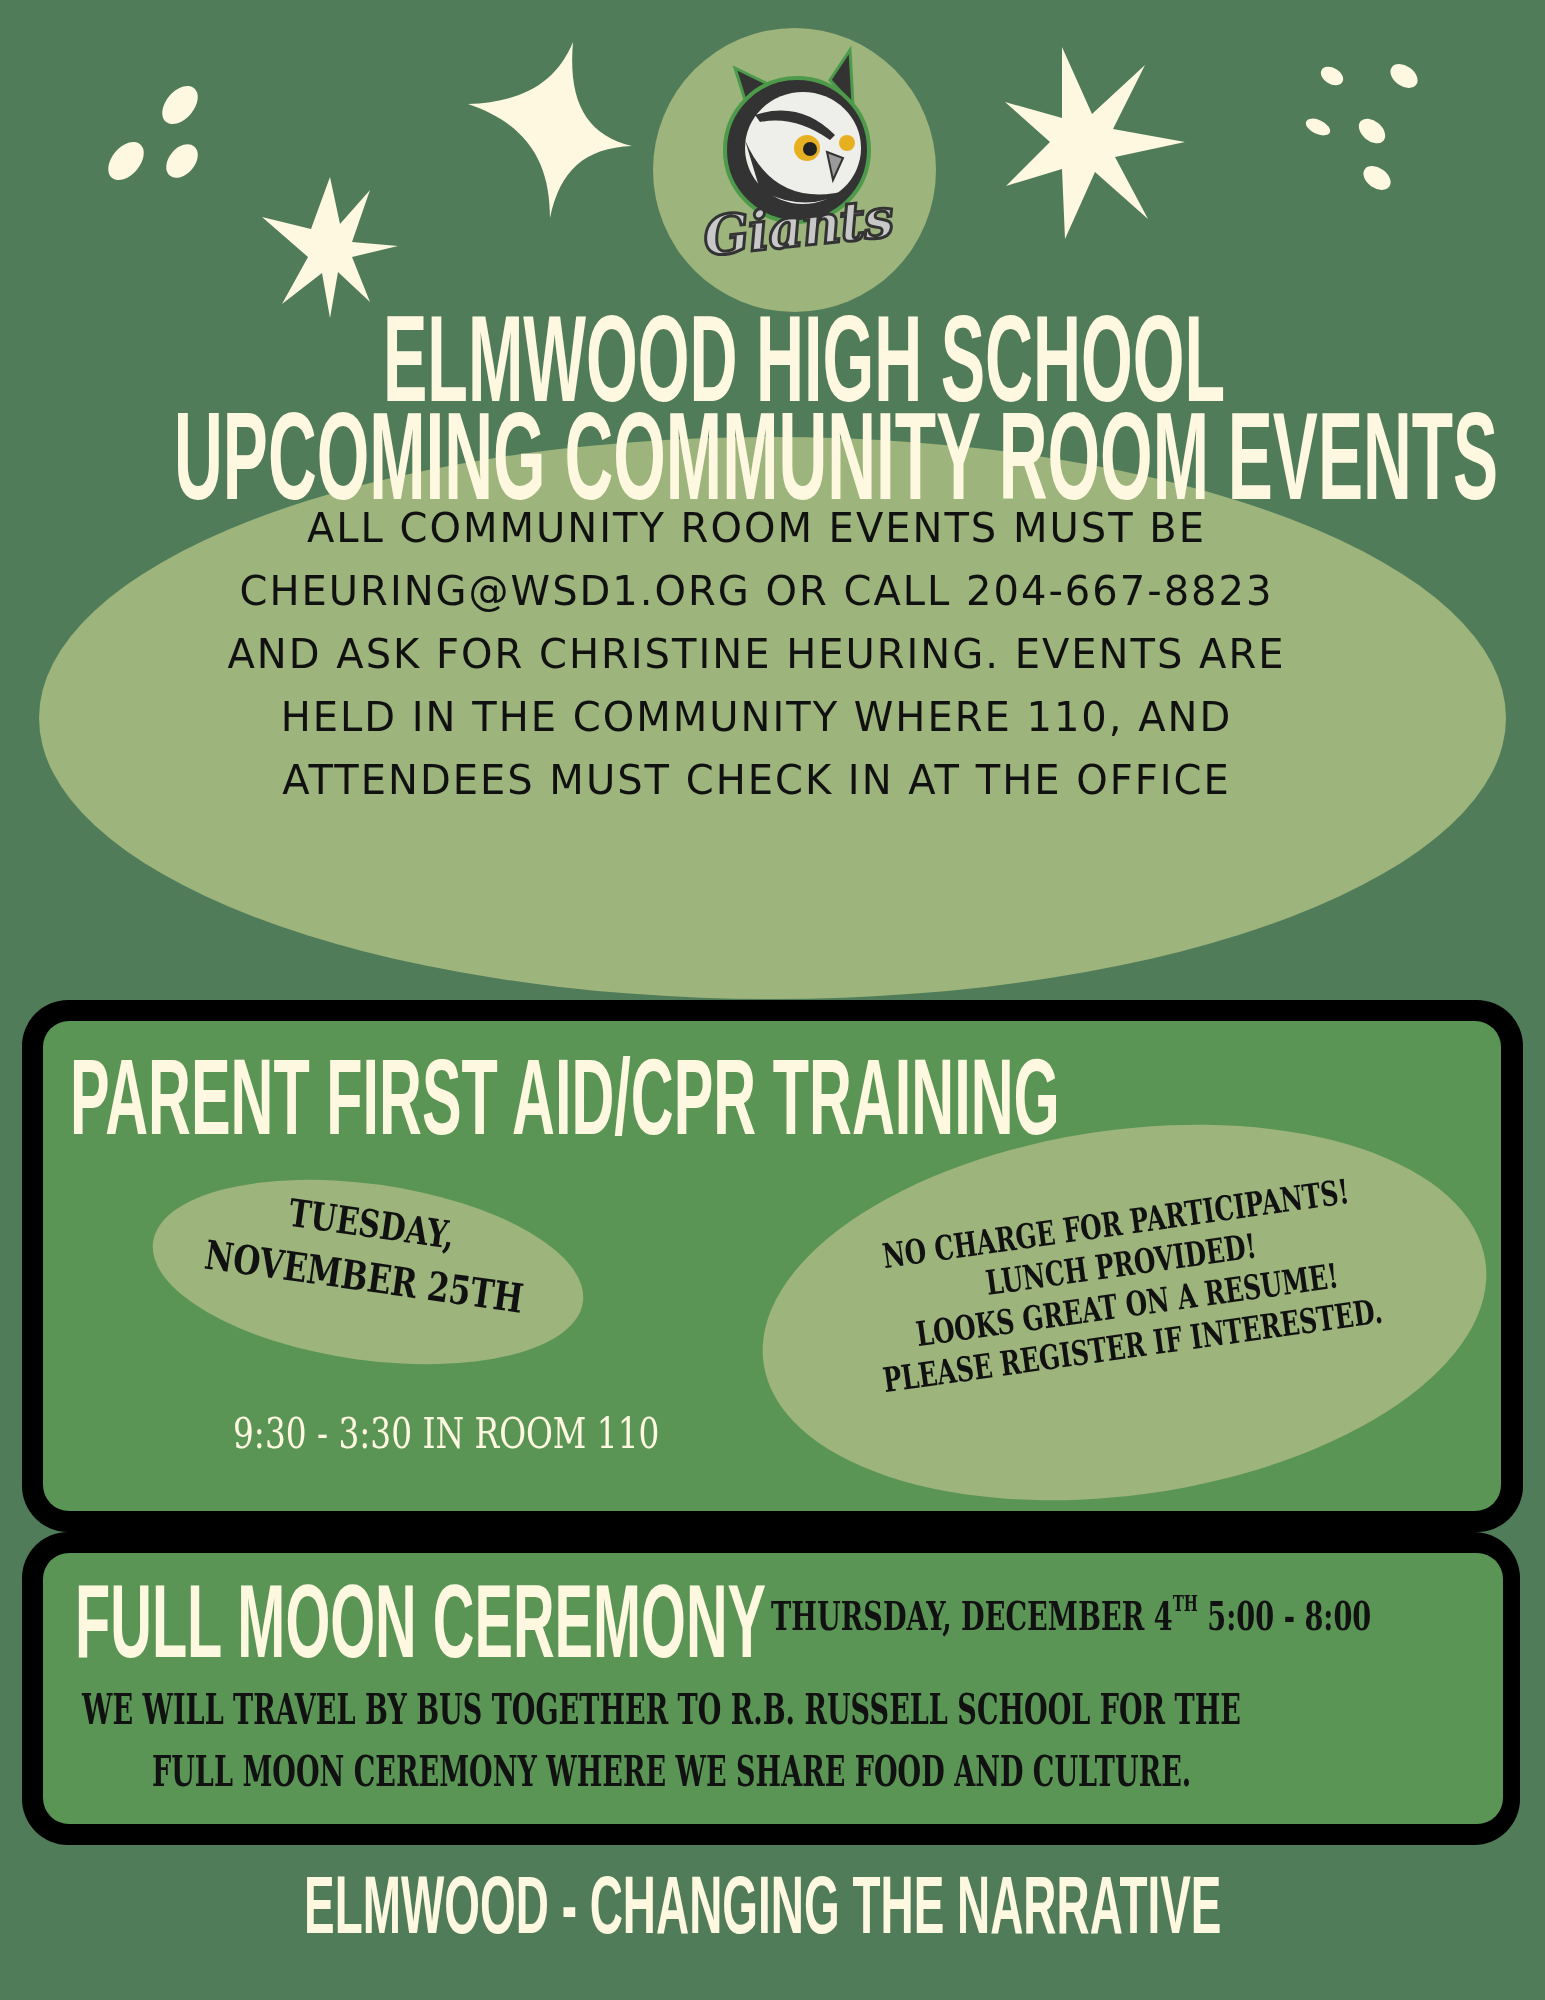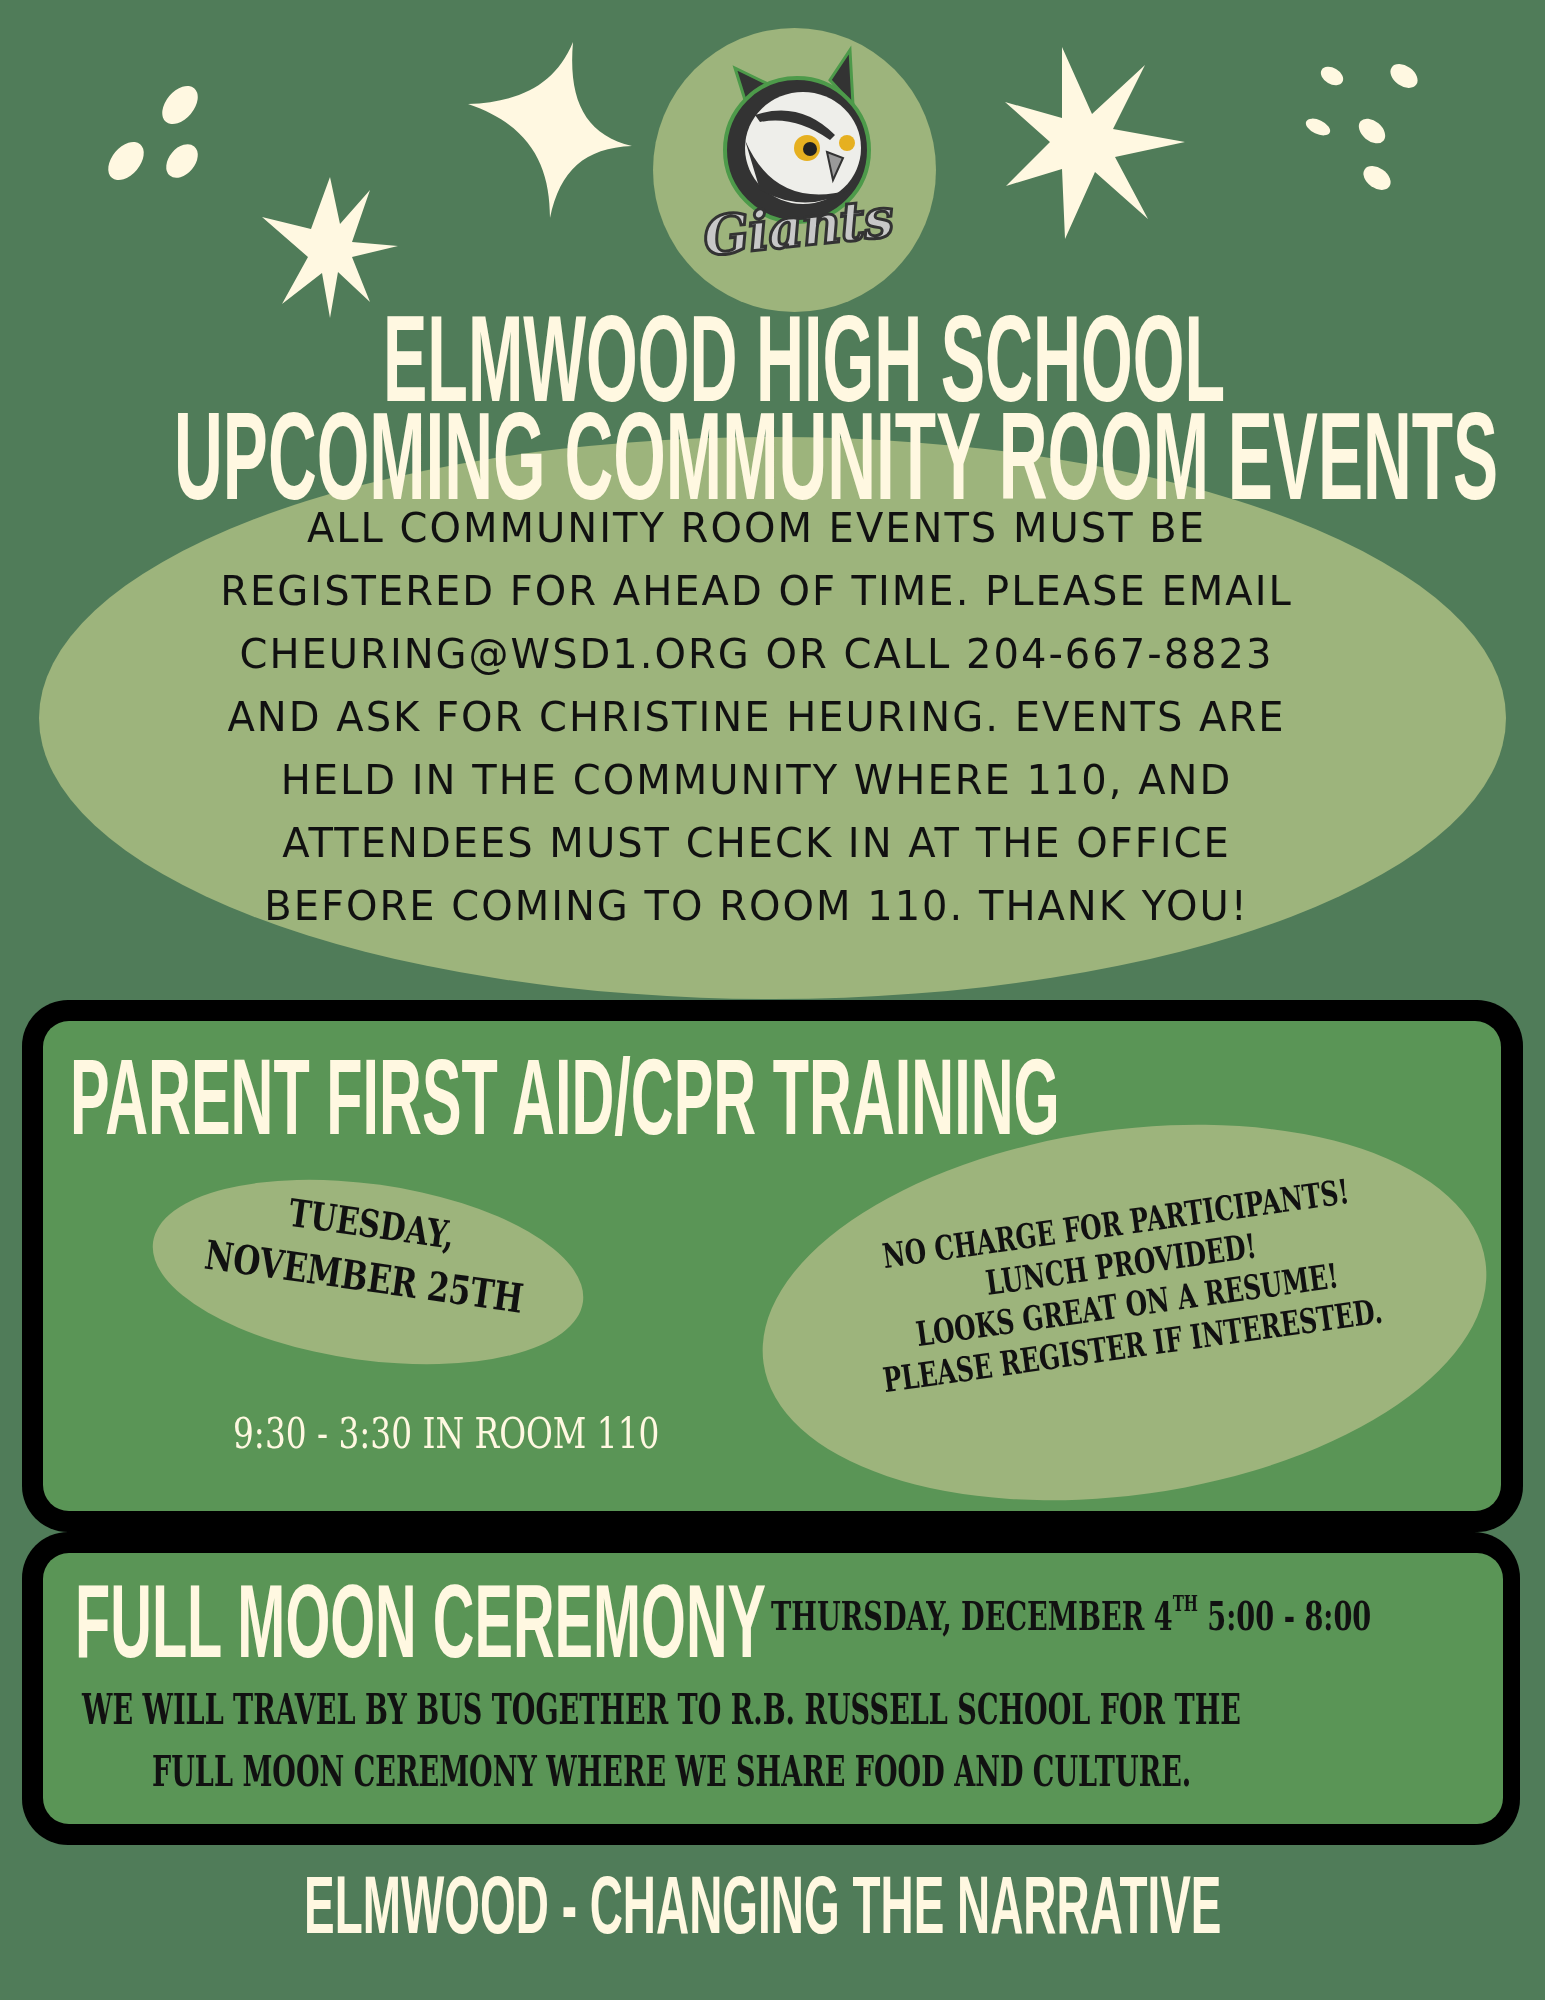--- a/index.html
+++ b/index.html
@@ -70,26 +70,24 @@
 
 <div class="fitline cream" style="left:383px;top:298px;">
   <span class="cond" style="font-size:122px;transform:scaleX(0.545);">ELMWOOD HIGH SCHOOL</span>
 </div>
 <div class="fitline cream" style="left:174px;top:394px;">
   <span class="cond" style="font-size:124px;transform:scaleX(0.545);">UPCOMING COMMUNITY ROOM EVENTS</span>
 </div>
 
 <div class="abs" style="left:23px;top:505px;width:1467px;text-align:center;">
   <div class="body-sans" style="font-size:40px;height:63px;">ALL COMMUNITY ROOM EVENTS MUST BE</div>
-  <div class="body-sans" style="font-size:40px;height:63px;">REGISTERED FOR AHEAD OF TIME. PLEASE EMAIL</div>
   <div class="body-sans" style="font-size:40px;height:63px;">CHEURING@WSD1.ORG OR CALL 204-667-8823</div>
   <div class="body-sans" style="font-size:40px;height:63px;">AND ASK FOR CHRISTINE HEURING. EVENTS ARE</div>
   <div class="body-sans" style="font-size:40px;height:63px;">HELD IN THE COMMUNITY WHERE 110, AND</div>
   <div class="body-sans" style="font-size:40px;height:63px;">ATTENDEES MUST CHECK IN AT THE OFFICE</div>
-  <div class="body-sans" style="font-size:40px;height:63px;">BEFORE COMING TO ROOM 110. THANK YOU!</div>
 </div>
 
 <div class="box-outer" style="left:22px;top:1000px;width:1501px;height:532px;"></div>
 <div class="box-inner" style="left:43px;top:1021px;width:1458px;height:490px;"></div>
 
 <div class="fitline cream" style="left:70px;top:1044px;">
   <span class="cond" style="font-size:107px;transform:scaleX(0.555);">PARENT FIRST AID/CPR TRAINING</span>
 </div>
 
 <div class="ellipse" style="left:151px;top:1184px;width:434px;height:176px;transform:rotate(8deg);"></div>

